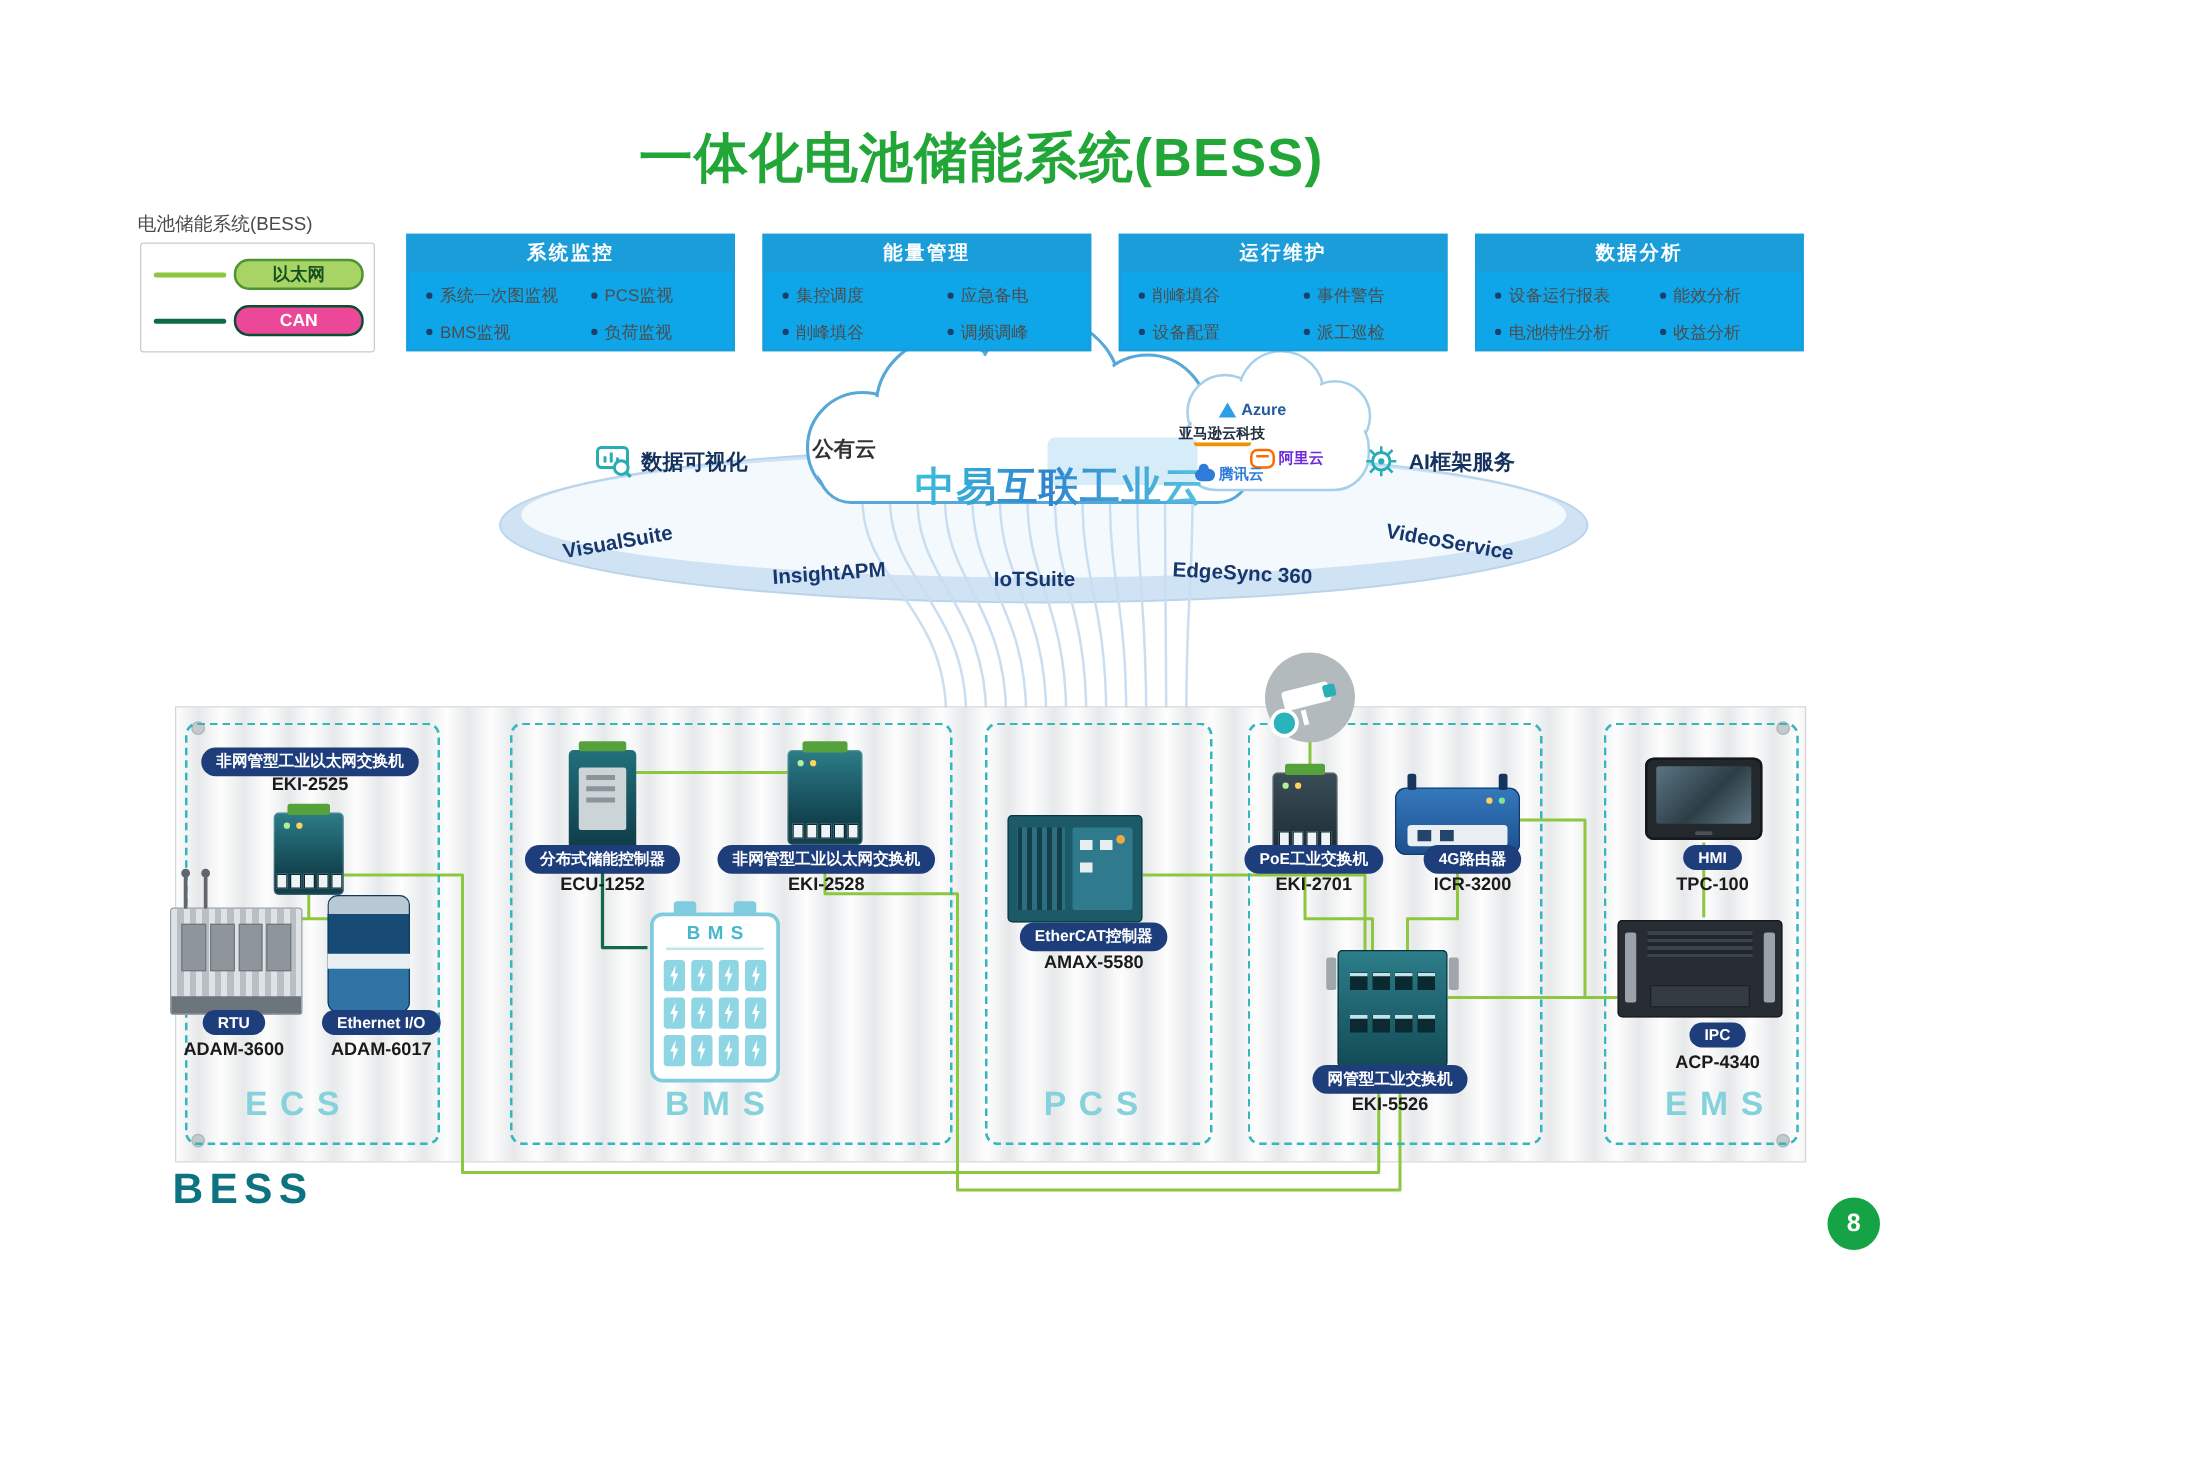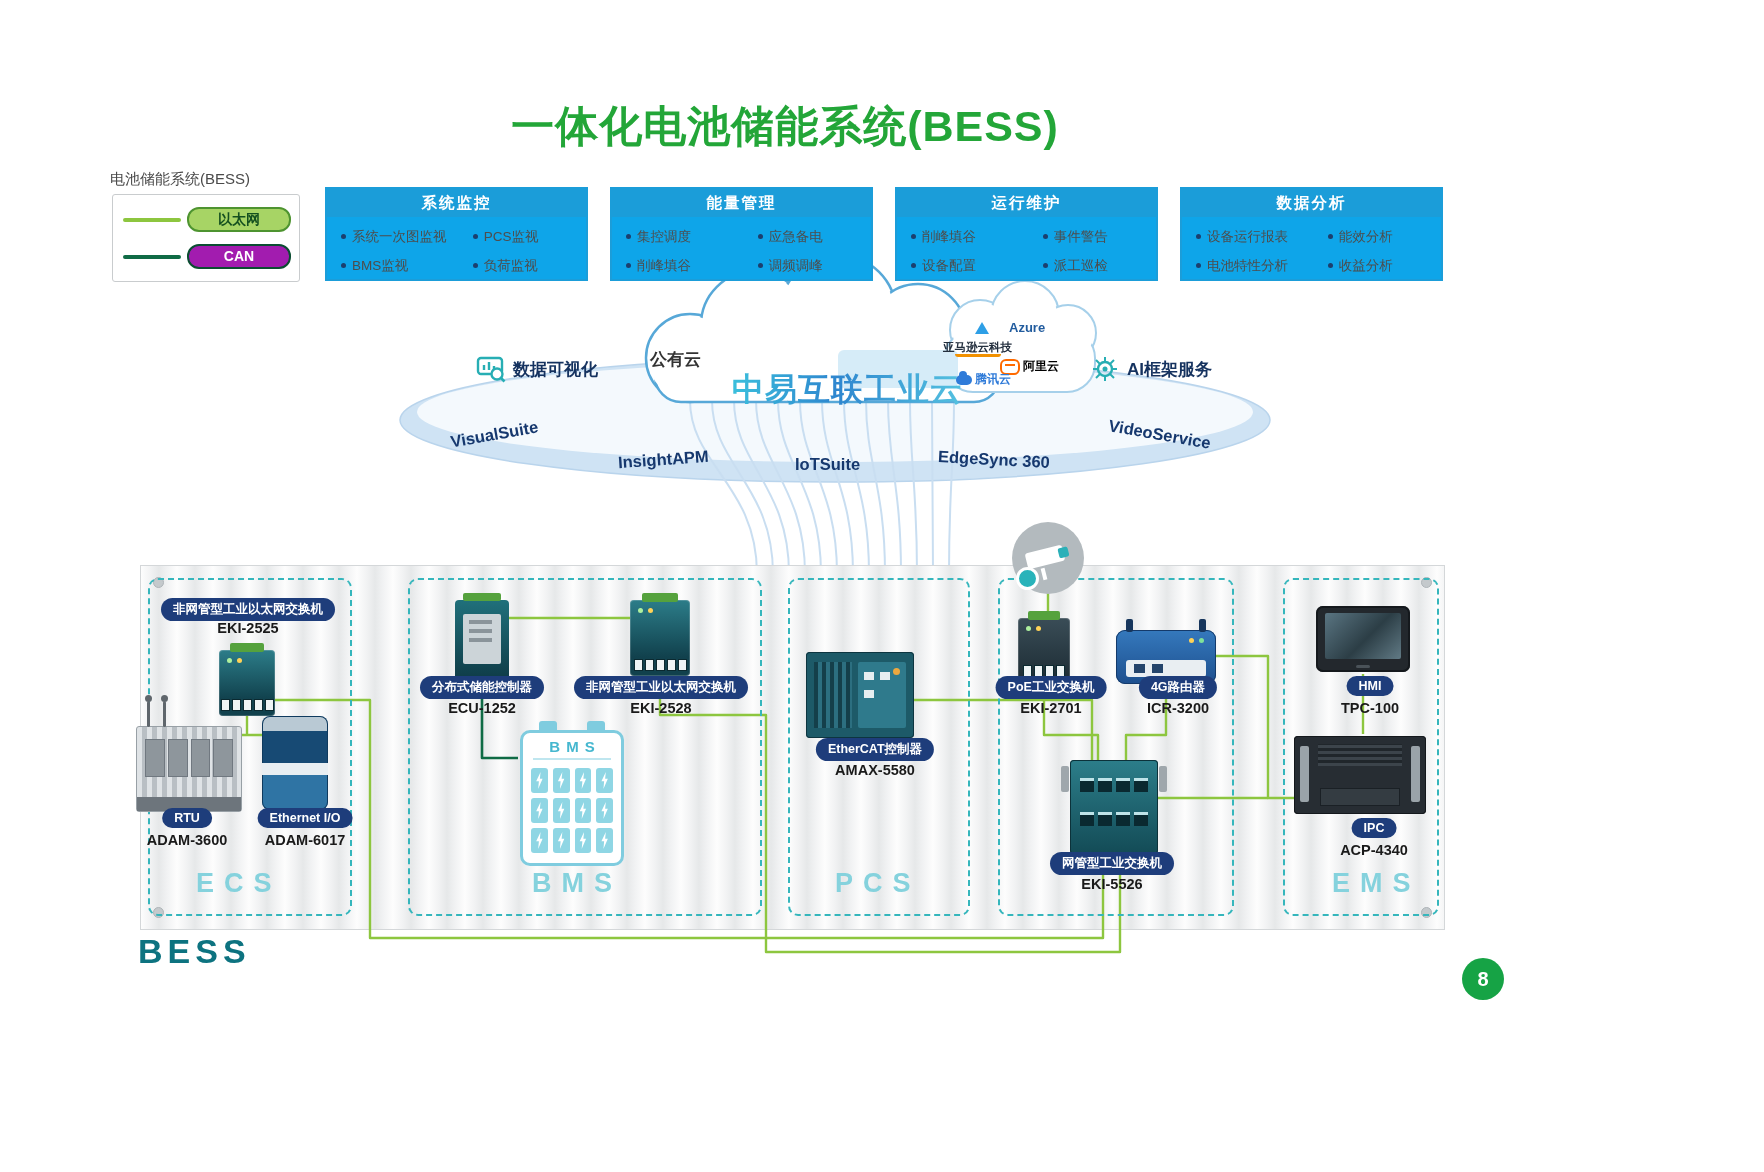--- a/index.html
+++ b/index.html
@@ -10,45 +10,45 @@
     font-size:43px;font-weight:800;color:#23a638;letter-spacing:1px;z-index:3;}
   
   .legend-title{position:absolute;left:110px;top:170px;font-size:15px;color:#4a4a4a;z-index:3;}
   .legend-box{position:absolute;left:112px;top:194px;width:188px;height:88px;background:#fff;
     border:1px solid #c9ccce;border-radius:3px;z-index:3;display:flex;flex-direction:column;justify-content:center;gap:12px;padding-left:10px;box-sizing:border-box;}
   .lrow{display:flex;align-items:center;}
   .lline{width:58px;height:4px;border-radius:2px;margin-right:6px;}
   .lline.eth{background:#8dc63f;} .lline.can{background:#0f6b45;}
   .lpill{width:100px;height:21px;line-height:21px;text-align:center;font-size:14px;font-weight:bold;border-radius:12px;}
   .lpill.eth{background:#a7d465;border:2px solid #4e9430;color:#14501f;}
-  .lpill.can{background:#a21caf;border:2px solid #0a4d31;color:#fff;}
+  .lpill.can{background:#ec4899;border:2px solid #0a4d31;color:#fff;}
   
   .fbox{position:absolute;top:187px;width:263px;height:94px;background:#0ea5e9;
     border:2px solid #1b9dd9;box-sizing:border-box;z-index:3;}
   .fbox .hd{height:28px;line-height:28px;background:#1b9dd9;color:#fff;text-align:center;
     font-size:15.5px;font-weight:bold;letter-spacing:2px;}
   .fbox .bd{display:grid;grid-template-columns:1.25fr 1fr;row-gap:11px;padding:11px 8px 0 14px;
     font-size:13.5px;color:#4d4d4d;}
   .fbox .bd span::before{content:"";display:inline-block;width:5px;height:5px;border-radius:50%;
     background:#1c3f6e;margin-right:6px;vertical-align:2px;}
   
   .bg-svg{position:absolute;left:0;top:0;z-index:0;}
   .public-cloud{position:absolute;left:650px;top:348px;font-size:17px;font-weight:bold;color:#333;z-index:3;}
   .logo-glow{position:absolute;left:838px;top:350px;width:120px;height:38px;background:#d6ecf8;border-radius:6px;z-index:2;}
   .platform-logo{position:absolute;left:732px;top:368px;font-size:32px;font-weight:800;z-index:3;letter-spacing:1px;
     background:linear-gradient(90deg,#3bbfdc 0%,#2e86cf 45%,#54c2e0 100%);
     -webkit-background-clip:text;background-clip:text;color:transparent;}
   .svc{position:absolute;display:flex;align-items:center;gap:7px;z-index:3;}
   .svc .txt{font-size:17px;font-weight:800;color:#15325f;}
   .prov{position:absolute;z-index:3;white-space:nowrap;display:flex;align-items:center;}
-  .prov.azure{left:975px;top:320px;font-size:13px;font-weight:bold;color:#225c9e;gap:16px;}
+  .prov.azure{left:975px;top:320px;font-size:13px;font-weight:bold;color:#225c9e;}
   .tri{width:0;height:0;border-left:7px solid transparent;border-right:7px solid transparent;border-bottom:12px solid #2e9fe6;display:inline-block;margin-right:4px;}
   .prov.aws{left:943px;top:341px;font-size:11.5px;font-weight:bold;color:#232f3e;flex-direction:column;line-height:12px;text-align:center;}
   .prov.aws .sw{display:block;height:3px;width:46px;background:#f29100;border-radius:0 0 8px 8px;margin-top:1px;}
-  .prov.ali{left:1000px;top:358px;font-size:12px;font-weight:bold;color:#000000;}
+  .prov.ali{left:1000px;top:358px;font-size:12px;font-weight:bold;color:#6d28d9;}
   .ali-ic{width:16px;height:12px;border:2px solid #ff6a00;border-radius:6px;display:inline-block;margin-right:3px;position:relative;}
   .ali-ic::after{content:"";position:absolute;left:3px;right:3px;top:3px;height:2px;background:#ff6a00;}
   .prov.tencent{left:956px;top:371px;font-size:12px;font-weight:bold;color:#2f7bd9;}
   .tc-ic{width:16px;height:10px;background:#2f7bd9;border-radius:8px;display:inline-block;margin-right:3px;position:relative;}
   .tc-ic::before{content:"";position:absolute;left:3px;top:-4px;width:8px;height:8px;background:#2f7bd9;border-radius:50%;}
   .ring{position:absolute;color:#16386e;font-weight:800;font-size:16.5px;z-index:3;white-space:nowrap;}
   
   .container-box{position:absolute;left:140px;top:565px;width:1305px;height:365px;z-index:1;
     border:1px solid #d4d7d9;box-sizing:border-box;
     background:repeating-linear-gradient(90deg,#fdfdfd 0px,#f1f2f3 10px,#e6e8e9 18px,#f1f2f3 26px,#fdfdfd 36px);}

